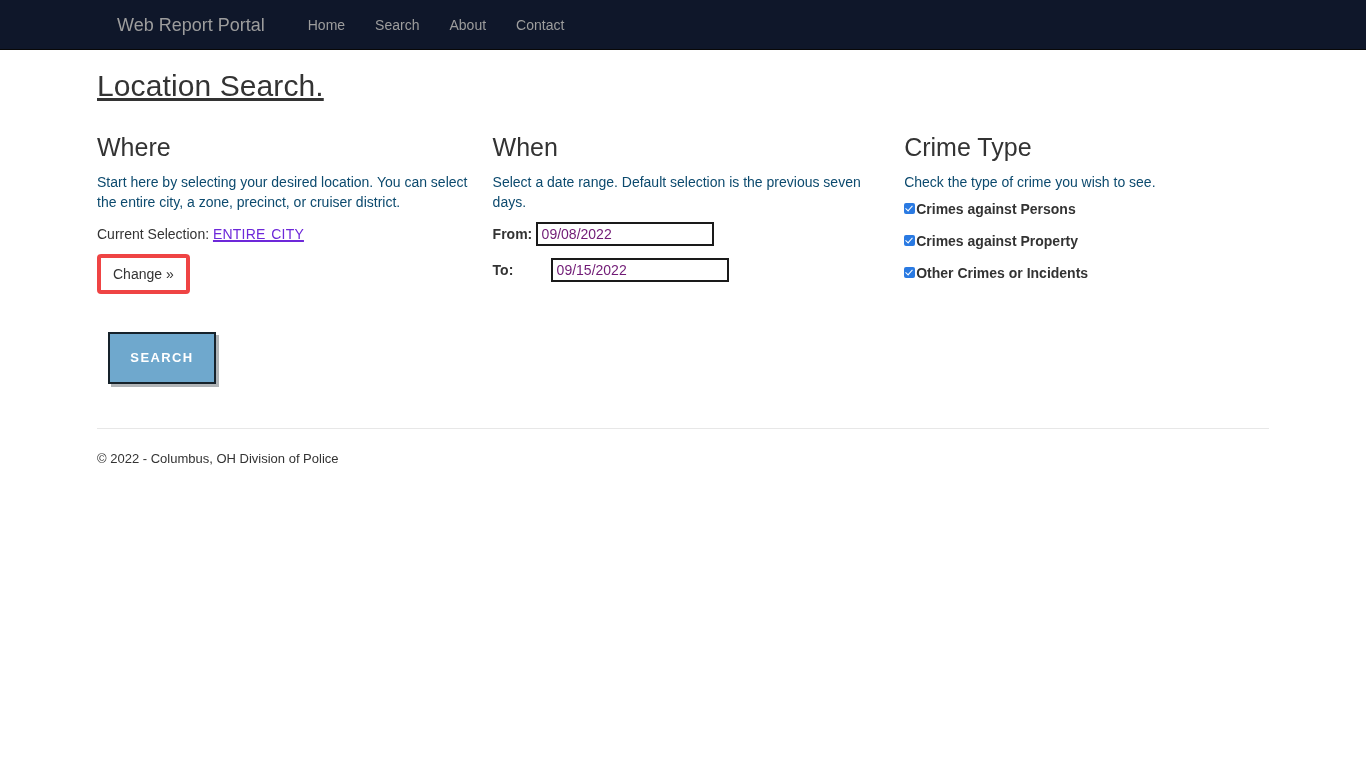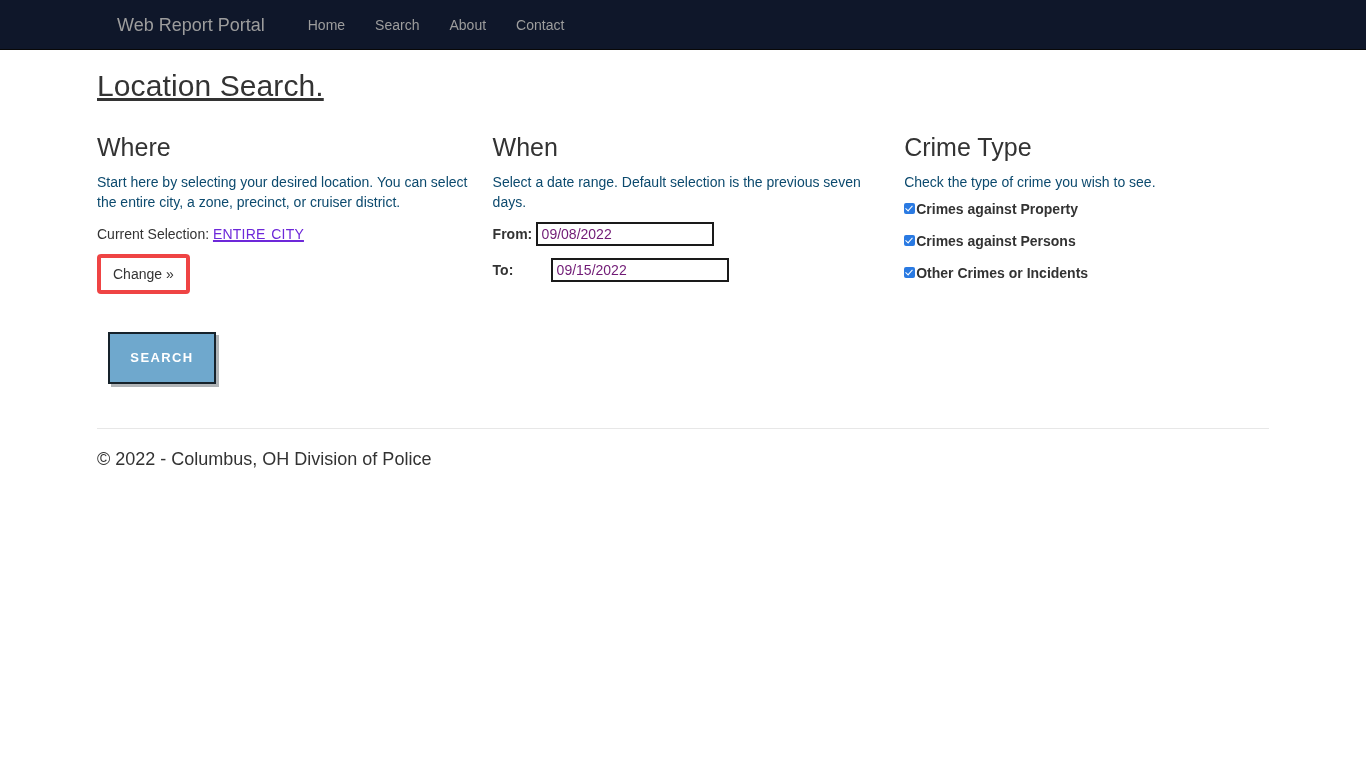--- a/index.html
+++ b/index.html
@@ -216,21 +216,21 @@
   .footer-rule {
     border: 0;
     border-top: 1px solid #e7e7e7;
     margin: 0;
     width: 1172px;
     margin-left: auto;
     margin-right: auto;
     margin-top: 44px;
   }
   .footer-text {
-    font-size: 18px;
+    font-size: 13px;
     color: #333333;
     padding-top: 20px;
     line-height: 20px;
   }
 </style>
 </head>
 <body>
 
 <div class="navbar">
   <div class="nav-inner">
@@ -274,26 +274,26 @@
         <input class="date-input" type="text" value="09/15/2022" style="">
       </div>
     </div>
 
     <div class="col col-crime">
       <h2>Crime Type</h2>
       <p>Check the type of crime you wish to see.</p>
 
       <div class="check-row">
         <span class="cb"></span>
-        <span class="check-label">Crimes against Property</span>
+        <span class="check-label">Crimes against Persons</span>
       </div>
 
       <div class="check-row">
         <span class="cb"></span>
-        <span class="check-label">Crimes against Persons</span>
+        <span class="check-label">Crimes against Property</span>
       </div>
 
       <div class="check-row">
         <span class="cb"></span>
         <span class="check-label">Other Crimes or Incidents</span>
       </div>
     </div>
 
   </div>
 

